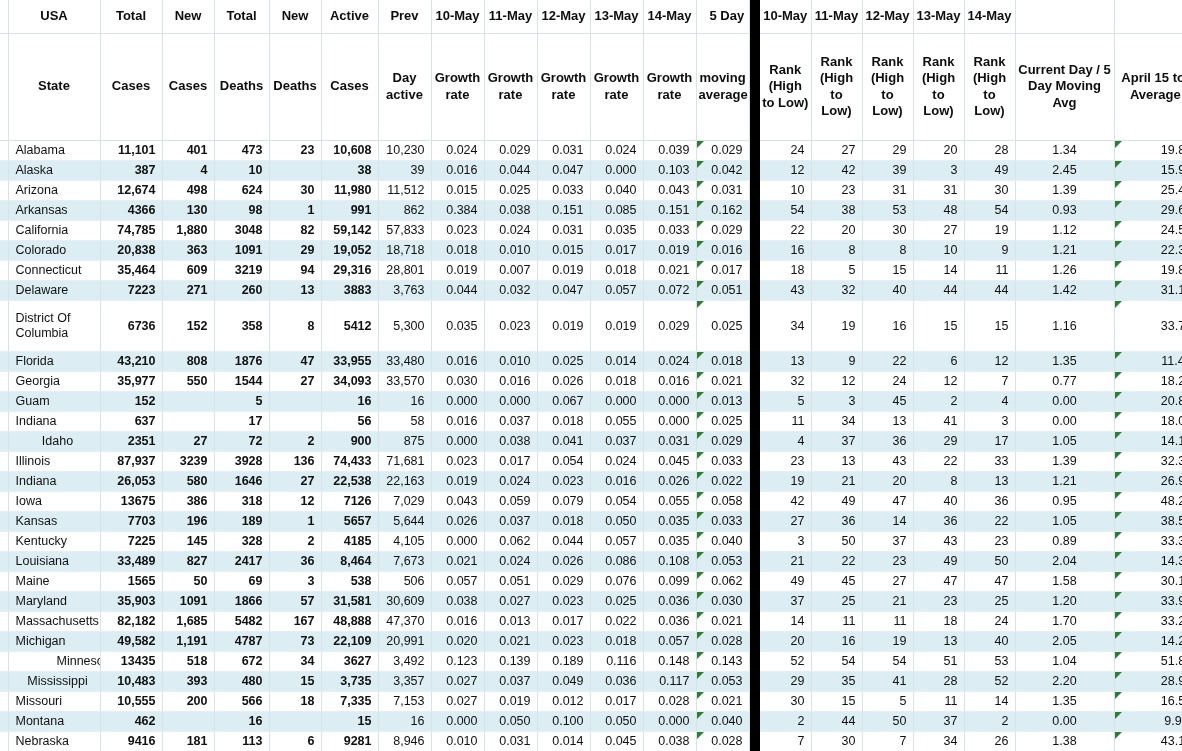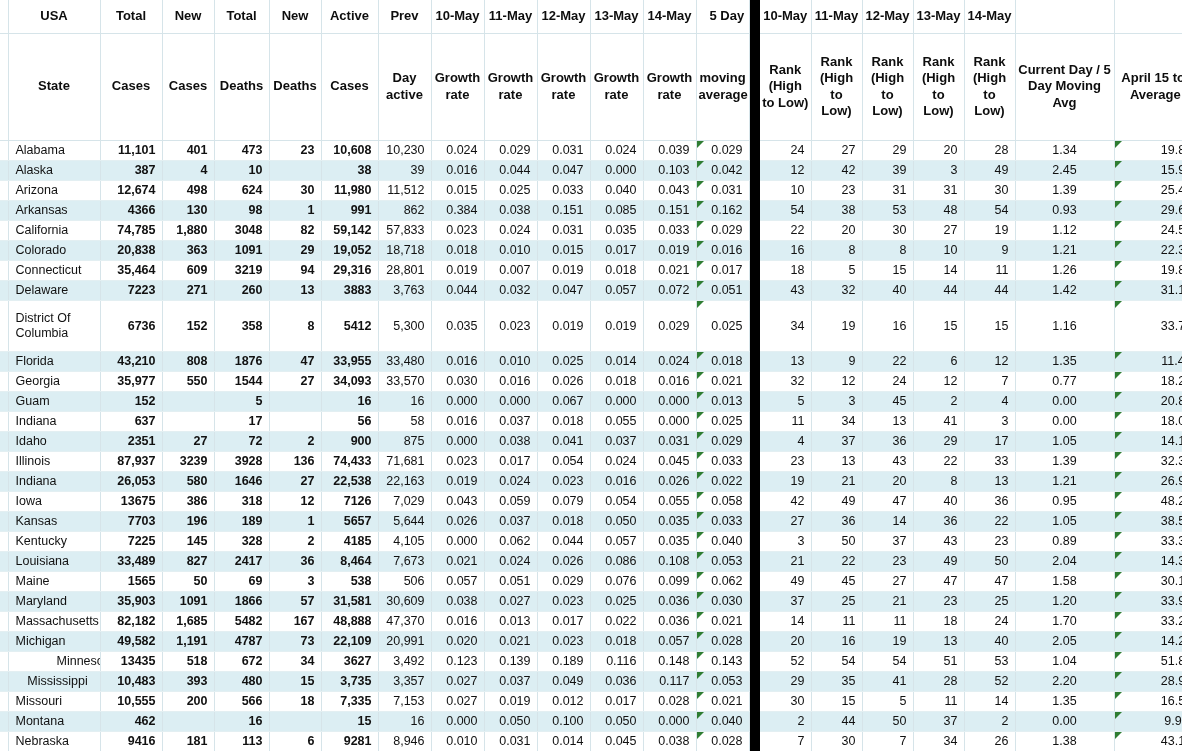--- a/index.html
+++ b/index.html
@@ -467,21 +467,21 @@
           <td class="c num reg">11</td>
           <td class="c num reg">34</td>
           <td class="c num reg">13</td>
           <td class="c num reg">41</td>
           <td class="c num reg">3</td>
           <td class="c ctr reg">0.00</td>
           <td class="c ctr reg cmt lastcol">18.0</td>
         </tr>
         <tr class="alt">
           <td class="gut"></td>
-          <td class="c lft state" style="white-space: nowrap; line-height: 1.2;">Idaho</td>
+          <td class="c lft state" style="white-space: nowrap; line-height: 1.2; text-align: center;">Idaho</td>
           <td class="c num bld">2351</td>
           <td class="c num bld">27</td>
           <td class="c num bld">72</td>
           <td class="c num bld">2</td>
           <td class="c num bld">900</td>
           <td class="c num reg">875</td>
           <td class="c num reg">0.000</td>
           <td class="c num reg">0.038</td>
           <td class="c num reg">0.041</td>
           <td class="c num reg">0.037</td>

